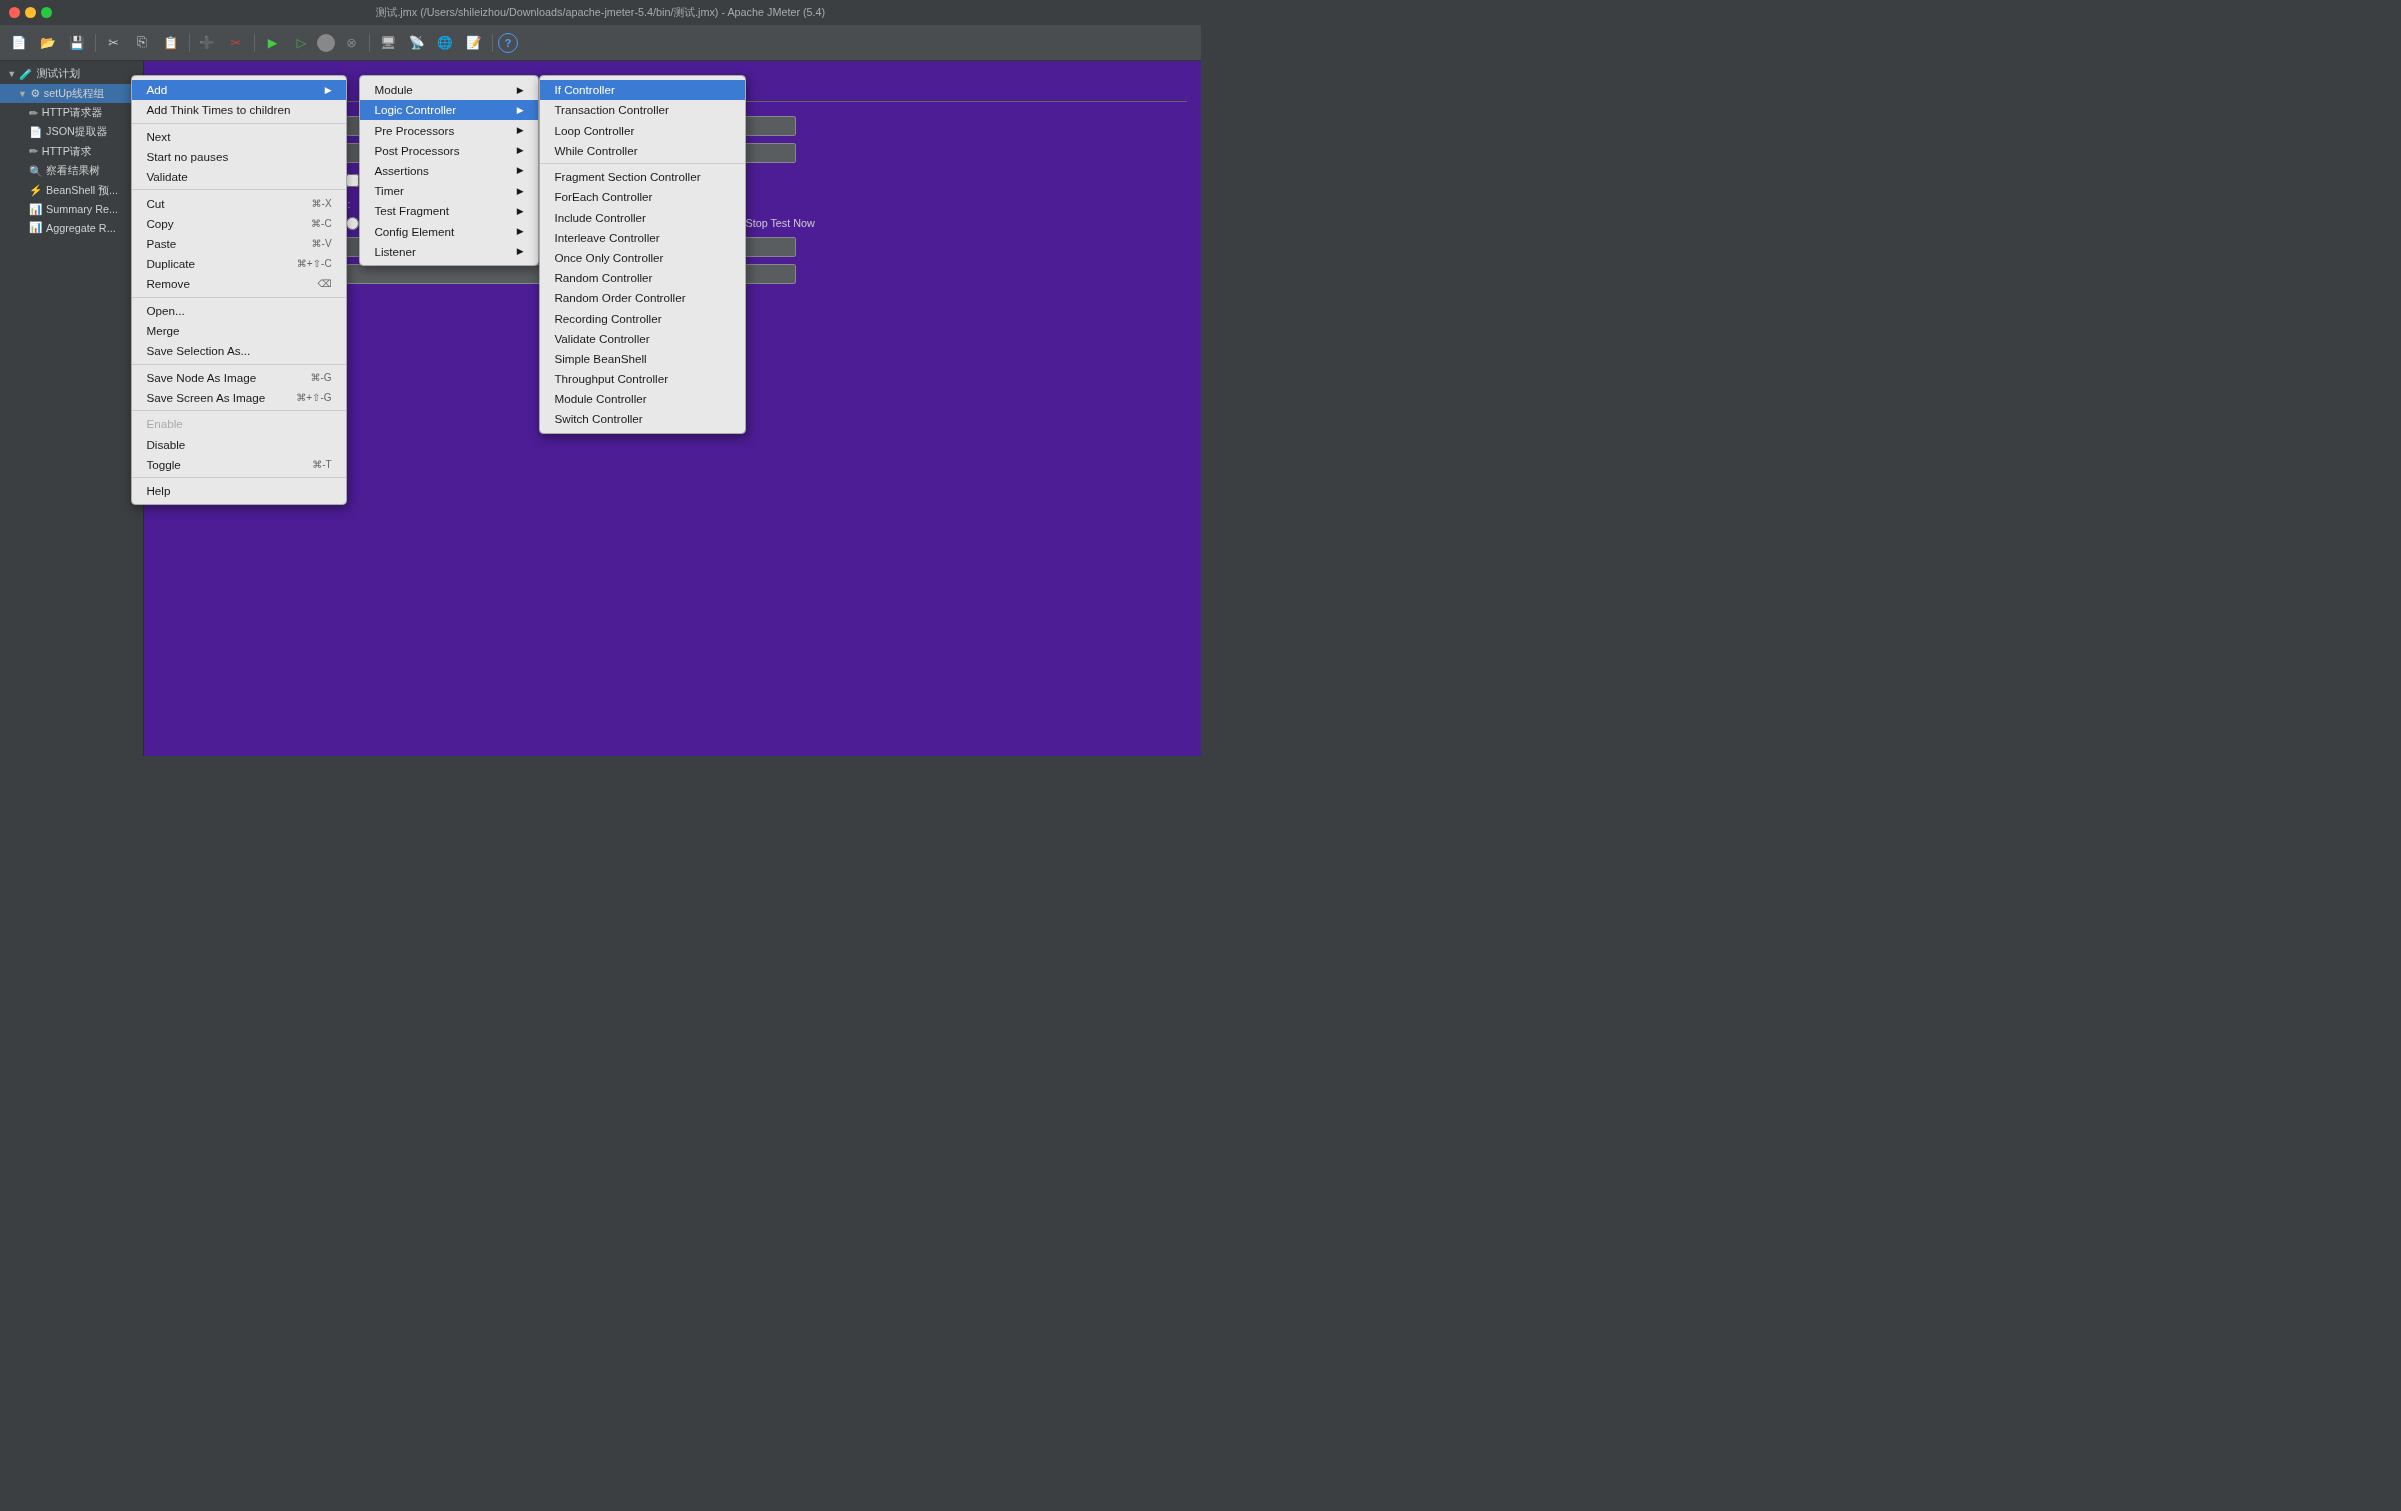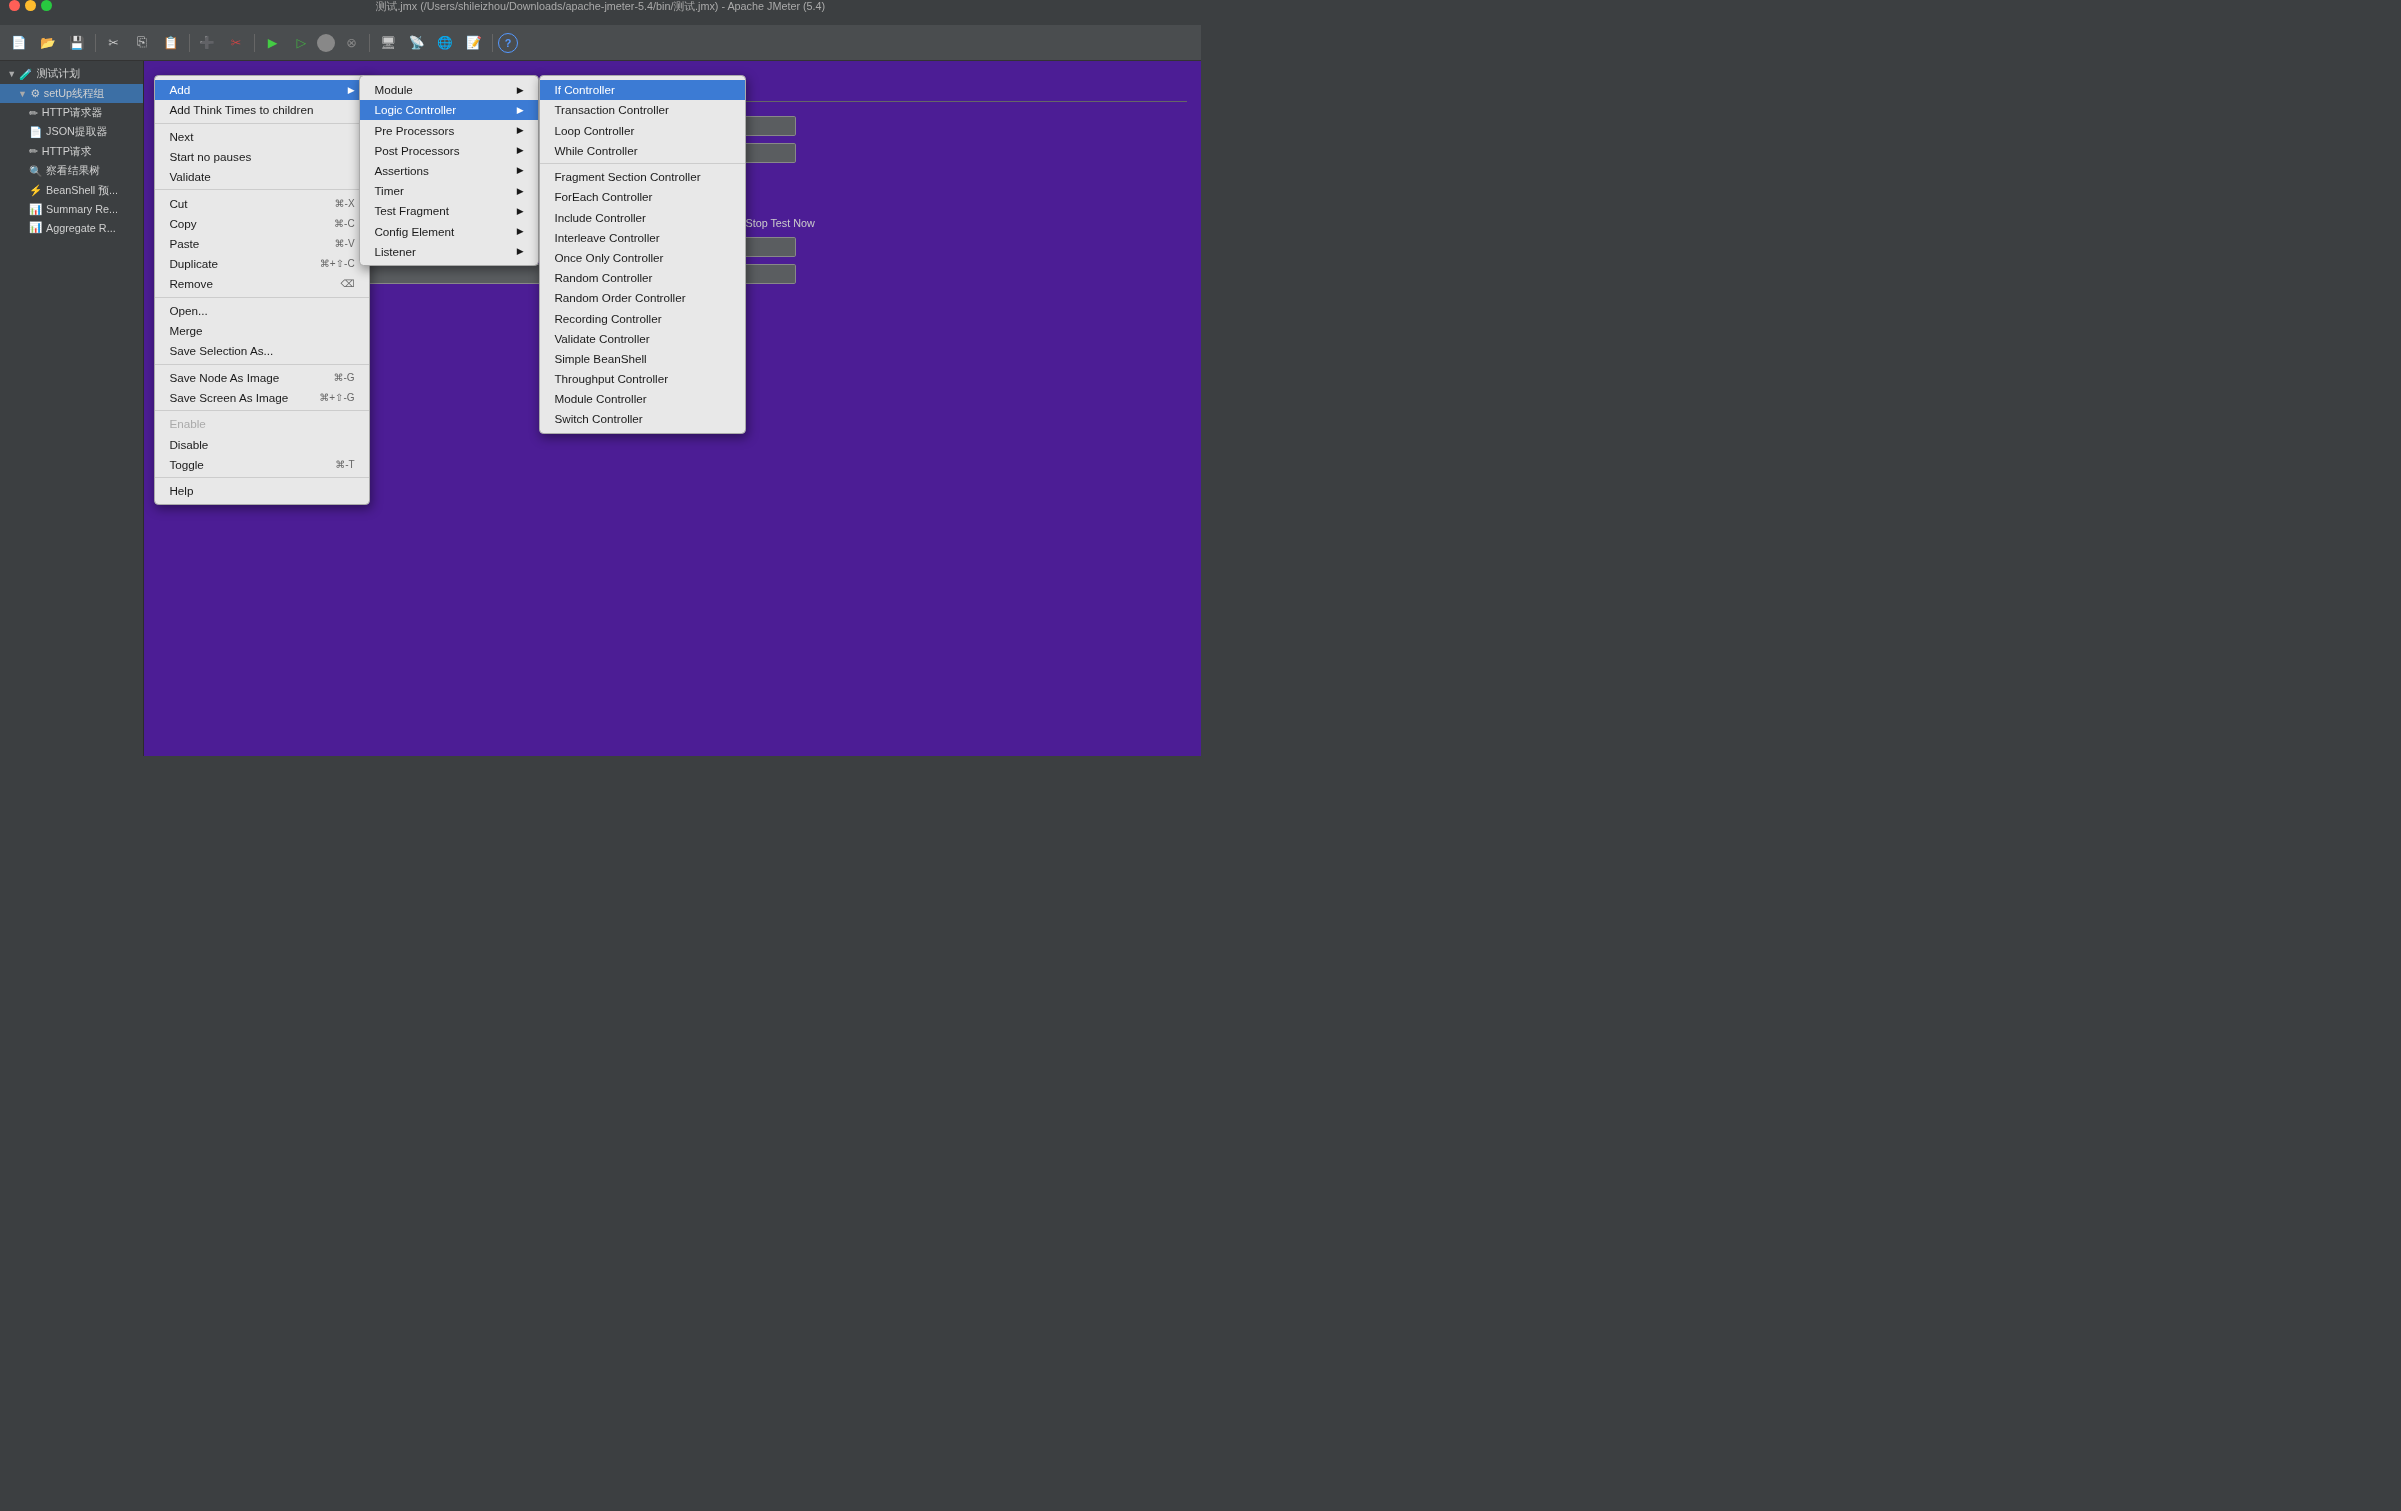--- a/index.html
+++ b/index.html
@@ -12,21 +12,21 @@
       height: 756px;
       overflow: hidden;
       position: relative;
     }
 
     
     .titlebar {
       height: 25px;
       background: #3c3f41;
       display: flex;
-      align-items: flex-start;
+      align-items: center;
       padding: 0 9px;
       position: relative;
     }
     .traffic-lights {
       display: flex;
       gap: 5.4px;
       position: absolute;
       left: 9px;
     }
     .traffic-light {
@@ -334,21 +334,21 @@
     </div>
     <div class="form-row">
       <span class="form-label">Startup delay (seconds):</span>
       <input class="form-input" type="text" value="" style="">
     </div>
   </div>
 </div>
 
 <div class="menu-overlay">
 
-  <div class="context-menu" style="top: 75px; left: 154px; width: 216px;">
+  <div class="context-menu" style="top: 75px; left: 131px; width: 216px;">
     <div class="menu-item highlighted">
       <span class="menu-item-label">Add</span>
       <span class="menu-arrow">▶</span>
     </div>
     <div class="menu-item">
       <span class="menu-item-label">Add Think Times to children</span>
     </div>
     <div class="menu-separator"></div>
     <div class="menu-item">
       <span class="menu-item-label">Next</span>

